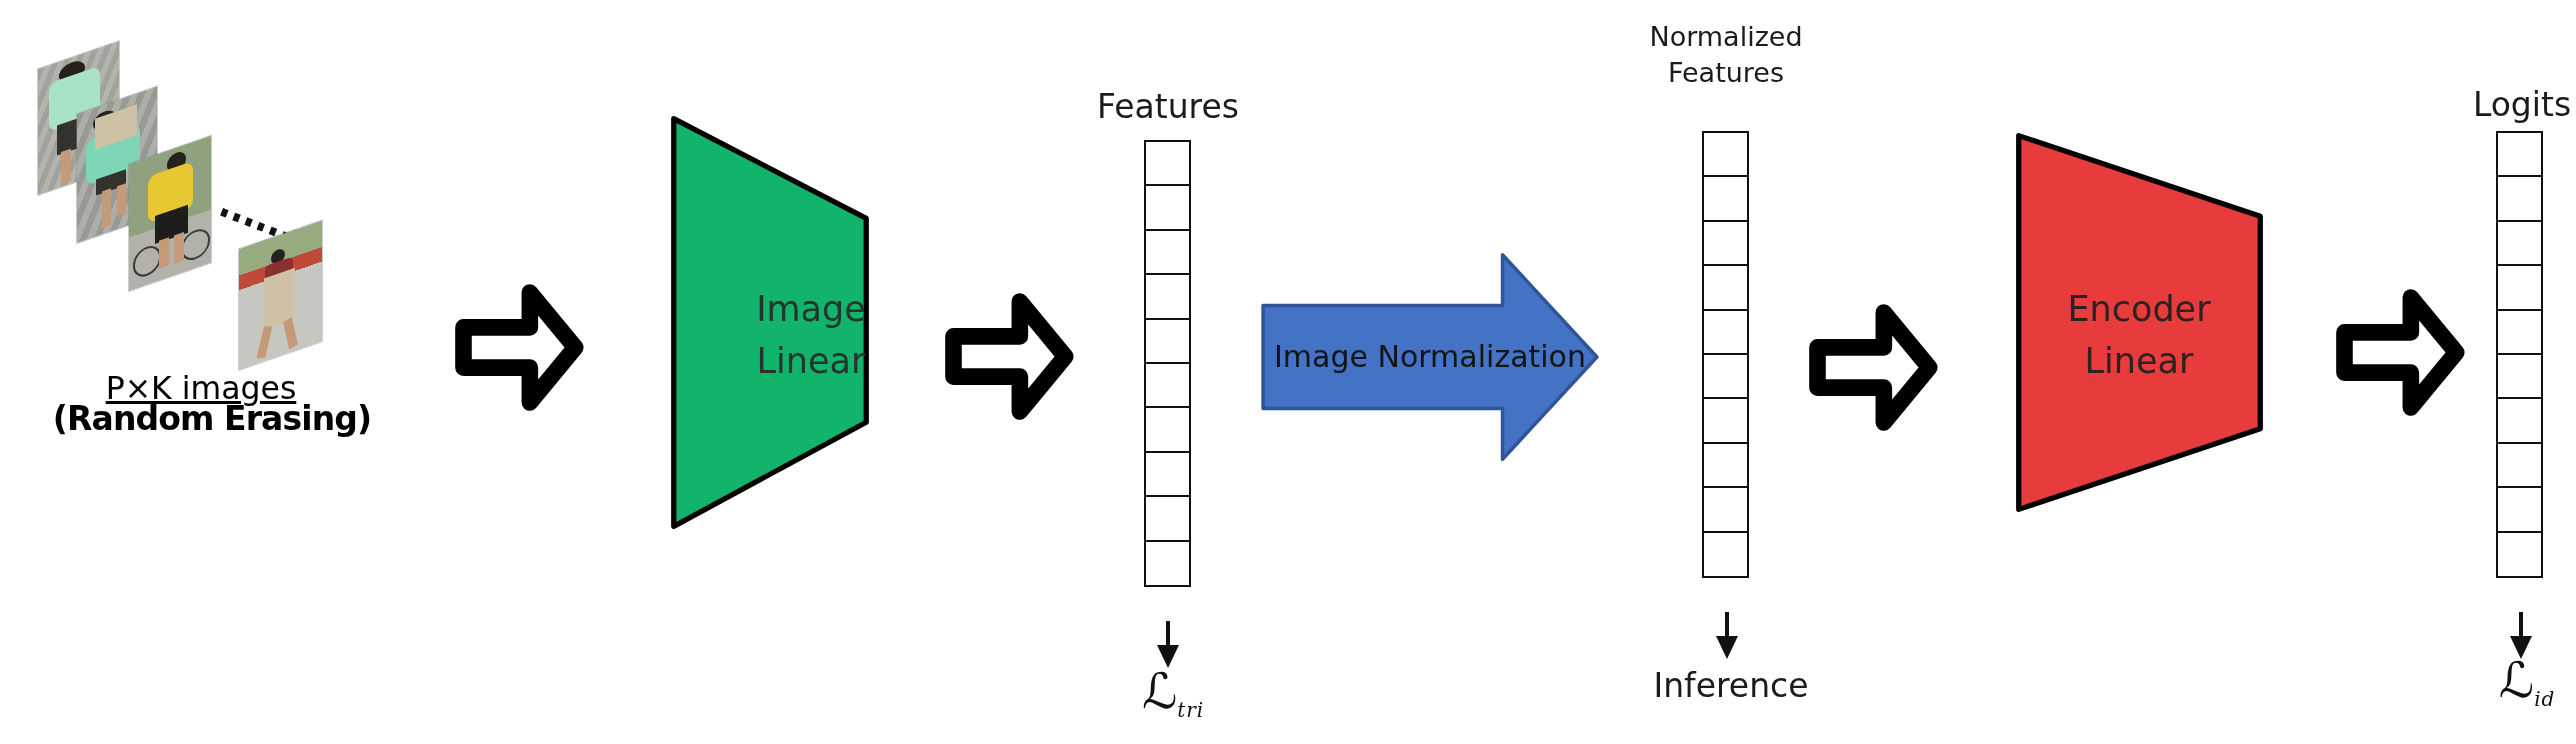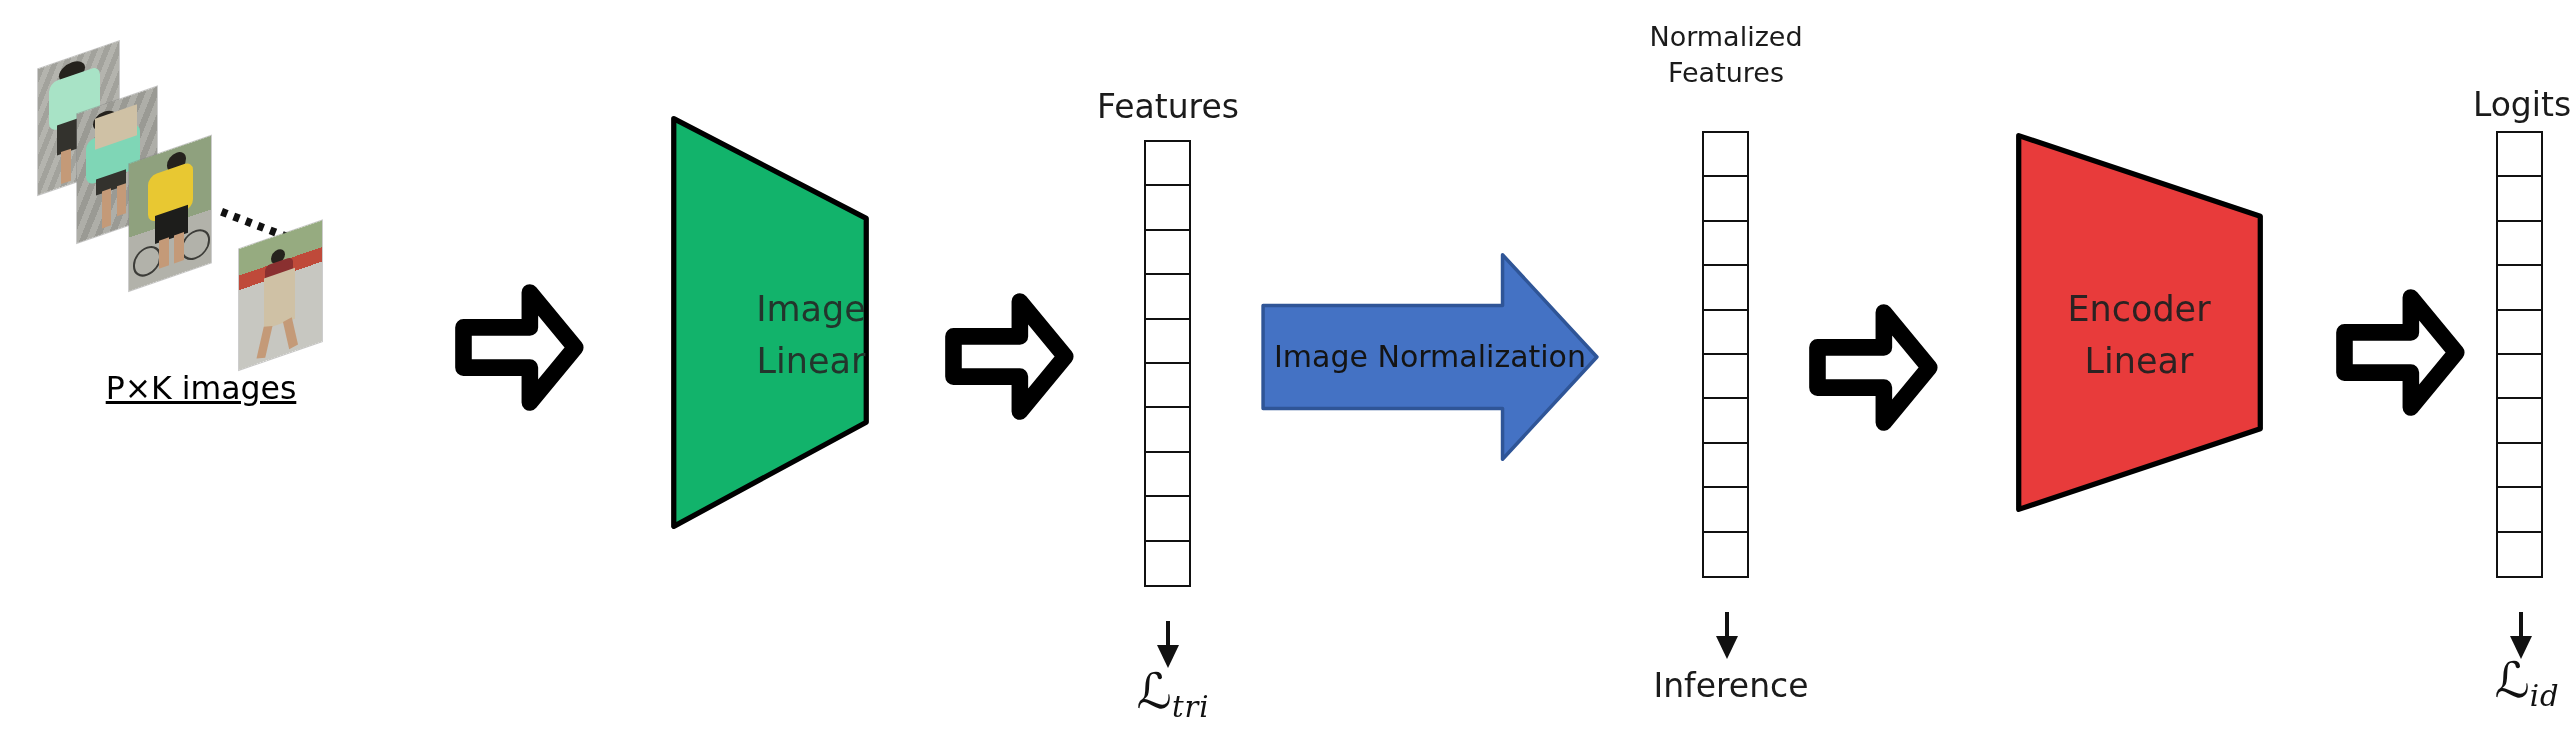--- a/index.html
+++ b/index.html
@@ -41,21 +41,21 @@
   .vec .gen:first-child{margin-top:0;}
 
   .down-arrow{position:absolute;width:26px;}
   .down-arrow .shaft{position:absolute;left:11.4px;top:0;width:3.5px;height:23.6px;background:#111;}
   .down-arrow .tip{position:absolute;left:1.7px;top:23.6px;width:0;height:0;
       border-left:11.4px solid transparent;border-right:11.4px solid transparent;border-top:23px solid #111;}
 
   .loss{position:absolute;transform:translateX(-50%);font-family:"DejaVu Serif","DejaVu Sans",serif;
         font-style:italic;color:#111;white-space:nowrap;}
   .loss .sym{font-size:49px;}
-  .loss sub{font-size:29px;vertical-align:-8.7px;letter-spacing:0.9px;text-align:right;}
+  .loss sub{font-size:20px;vertical-align:-8.7px;letter-spacing:0.9px;text-align:right;}
 
   .bn-label{position:absolute;left:1261px;top:339px;width:338px;text-align:center;
             font-size:30px;line-height:35px;color:#141414;white-space:nowrap;}
   svg{position:absolute;overflow:visible;}
 </style>
 </head>
 <body>
 
 <div id="canvas">
 
@@ -97,20 +97,21 @@
 
   <div class="photo p4 abs" style="left:239px;top:249px;width:83px;height:121px;">
     <div class="head" style="left:31.5px;top:14px;width:14px;height:14px;"></div>
     <div style="left:26px;top:26px;width:28px;height:37px;background:#8a3030;border-radius:5.2px;"></div>
     <div style="left:24.5px;top:38px;width:31.5px;height:51px;background:#cfc1a5;"></div>
     <div class="skin" style="left:21px;top:87px;width:8.7px;height:30px;transform:rotate(14deg);"></div>
     <div class="skin" style="left:47px;top:87px;width:8.7px;height:30px;transform:rotate(-12deg);"></div>
   </div>
 
   <div class="abs ctr cap1" style="left:201px;top:370px;text-decoration:underline;">P×K images</div>
+  <div class="abs ctr cap2" style="left:212px;top:399px;">(Random Erasing)</div>
 
   <svg width="131" height="131" viewBox="0 0 150 150" style="left:453px;top:282px;">
     <polygon points="12,52 88,52 88,12 140,75 88,138 88,98 12,98" fill="#ffffff" stroke="#000" stroke-width="19" stroke-linejoin="round"></polygon>
   </svg>
   <svg width="131" height="131" viewBox="0 0 150 150" style="left:943px;top:291px;">
     <polygon points="12,52 88,52 88,12 140,75 88,138 88,98 12,98" fill="#ffffff" stroke="#000" stroke-width="19" stroke-linejoin="round"></polygon>
   </svg>
   <svg width="131" height="131" viewBox="0 0 150 150" style="left:1807px;top:302px;">
     <polygon points="12,52 88,52 88,12 140,75 88,138 88,98 12,98" fill="#ffffff" stroke="#000" stroke-width="19" stroke-linejoin="round"></polygon>
   </svg>

